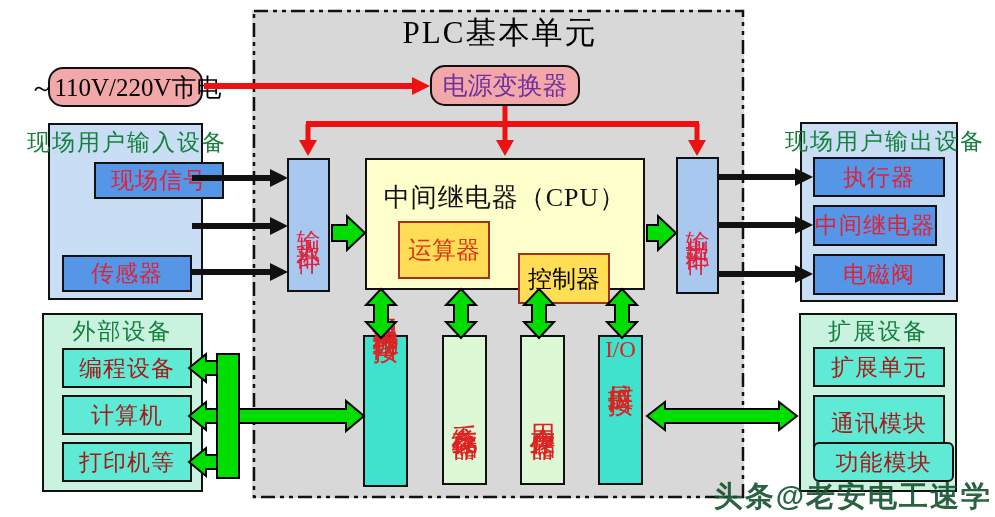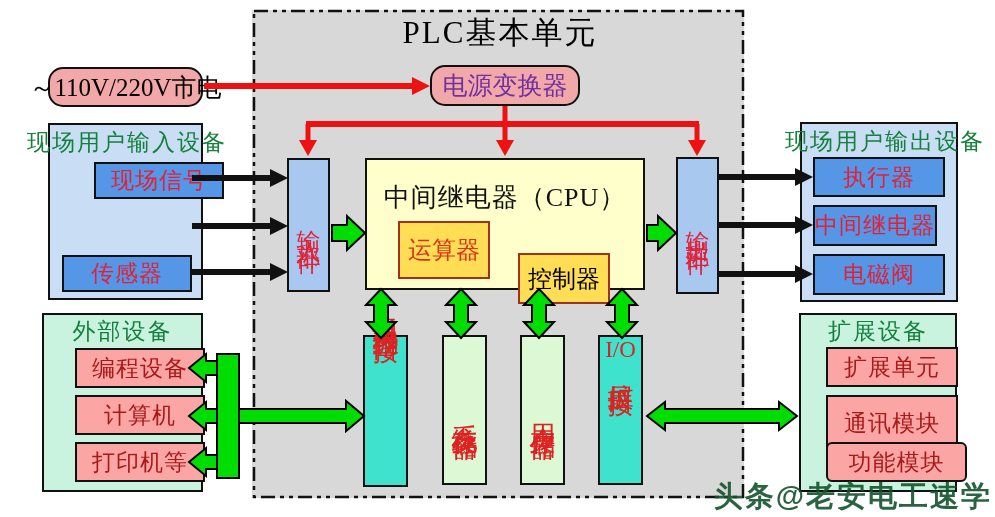--- a/index.html
+++ b/index.html
@@ -9,21 +9,21 @@
   .box{position:absolute;border:2px solid #111;box-sizing:border-box;
        display:flex;align-items:center;justify-content:center;}
   .lbl{position:absolute;text-align:center;white-space:nowrap;}
   .vtext{writing-mode:vertical-rl;text-orientation:upright;}
   .plc-fill{position:absolute;left:252px;top:10px;width:492px;height:488px;background:#d8d8d8;}
   svg.layer{position:absolute;left:0;top:0;pointer-events:none;}
   .z1{z-index:1}.z2{z-index:2}.z3{z-index:3}.z5{z-index:5}.z10{z-index:10}
   .blue-group{background:#c9def5;}
   .blue-item{background:#5596e6;color:#e02238;font-size:23px;letter-spacing:1px;}
   .mint-group{background:#c9f3df;}
-  .green-item{background:#fca5a5;color:#a81a1a;font-size:23px;letter-spacing:1px;margin-left:13px;}
+  .green-item{background:#5eead4;color:#a81a1a;font-size:23px;letter-spacing:1px;}
   .grp-label{font-size:23px;color:#15803d;letter-spacing:2px;}
   .pink{background:#f2a8a8;border-radius:15px;}
   .cyanbox{background:#3fe3cd;}
   .palebox{background:#dcf8d4;}
   .mod-text{color:#dd2222;font-size:26px;letter-spacing:3px;}
   .part-text{color:#e02238;font-size:24px;letter-spacing:7px;}
   .watermark{position:absolute;left:698px;top:477px;width:294px;text-align:right;
              font-size:29px;font-weight:bold;color:#14532d;letter-spacing:2px;opacity:.9;
              font-family:"Liberation Sans","DejaVu Sans",sans-serif;}
 </style>

